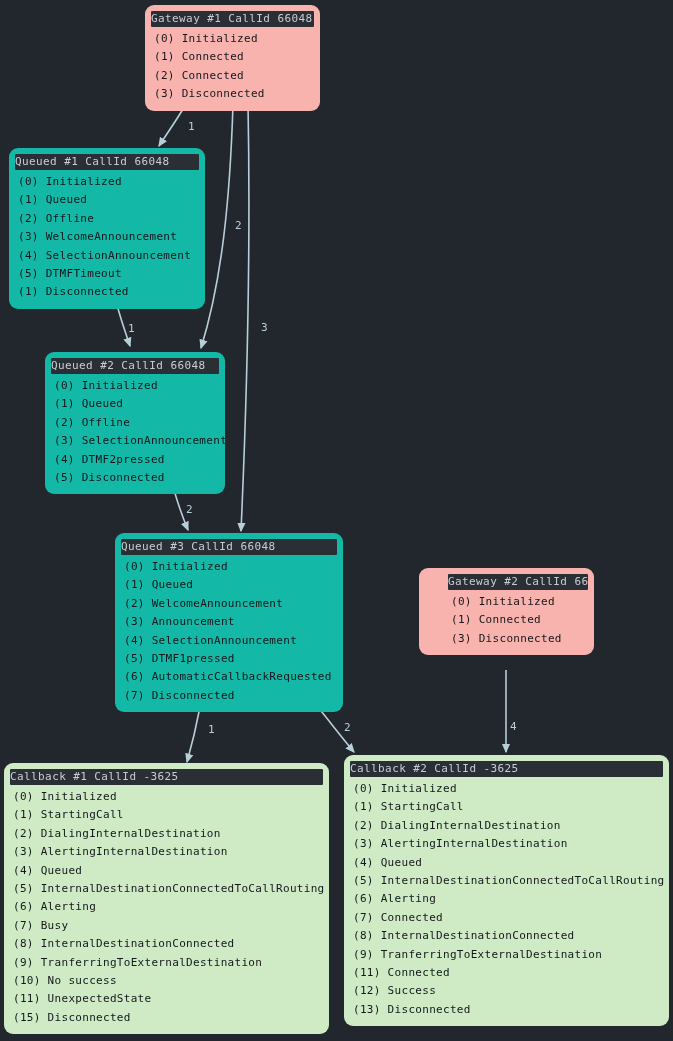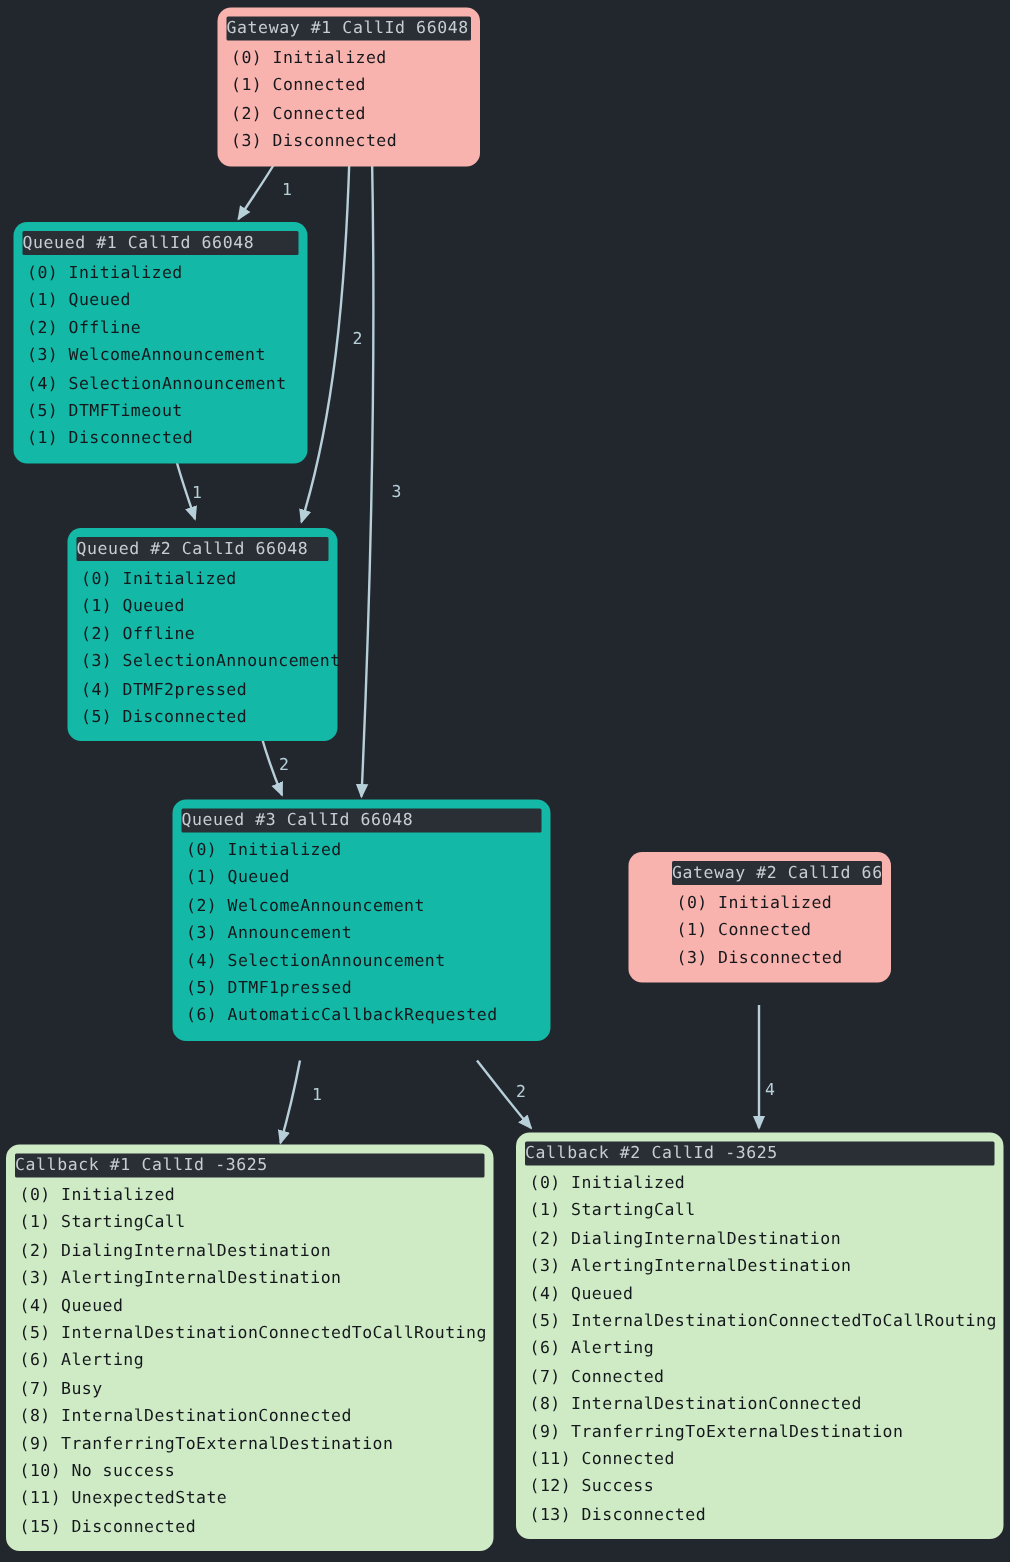--- a/index.html
+++ b/index.html
@@ -151,30 +151,31 @@
     <ul class="state-list">
       <li class="state-item">(0) Initialized</li>
       <li class="state-item">(1) Queued</li>
       <li class="state-item">(2) Offline</li>
       <li class="state-item">(3) SelectionAnnouncement</li>
       <li class="state-item">(4) DTMF2pressed</li>
       <li class="state-item">(5) Disconnected</li>
     </ul>
   </div>
 
-  <div class="node blue" style="left:115px; top:533px; width:252px;">
+  <div class="node blue" style="left:115px; top:533px; width:228px;">
     <div class="node-header">Queued #3 CallId 66048</div>
     <ul class="state-list">
       <li class="state-item">(0) Initialized</li>
       <li class="state-item">(1) Queued</li>
       <li class="state-item">(2) WelcomeAnnouncement</li>
       <li class="state-item">(3) Announcement</li>
       <li class="state-item">(4) SelectionAnnouncement</li>
       <li class="state-item">(5) DTMF1pressed</li>
       <li class="state-item">(6) AutomaticCallbackRequested</li>
+      <li class="state-item">(7) Disconnected</li>
     </ul>
   </div>
 
   <div class="node pink" style="left:419px; top:568px; width:175px;padding-left:29px;">
     <div class="node-header">Gateway #2 CallId 66068</div>
     <ul class="state-list">
       <li class="state-item">(0) Initialized</li>
       <li class="state-item">(1) Connected</li>
       <li class="state-item">(3) Disconnected</li>
     </ul>

